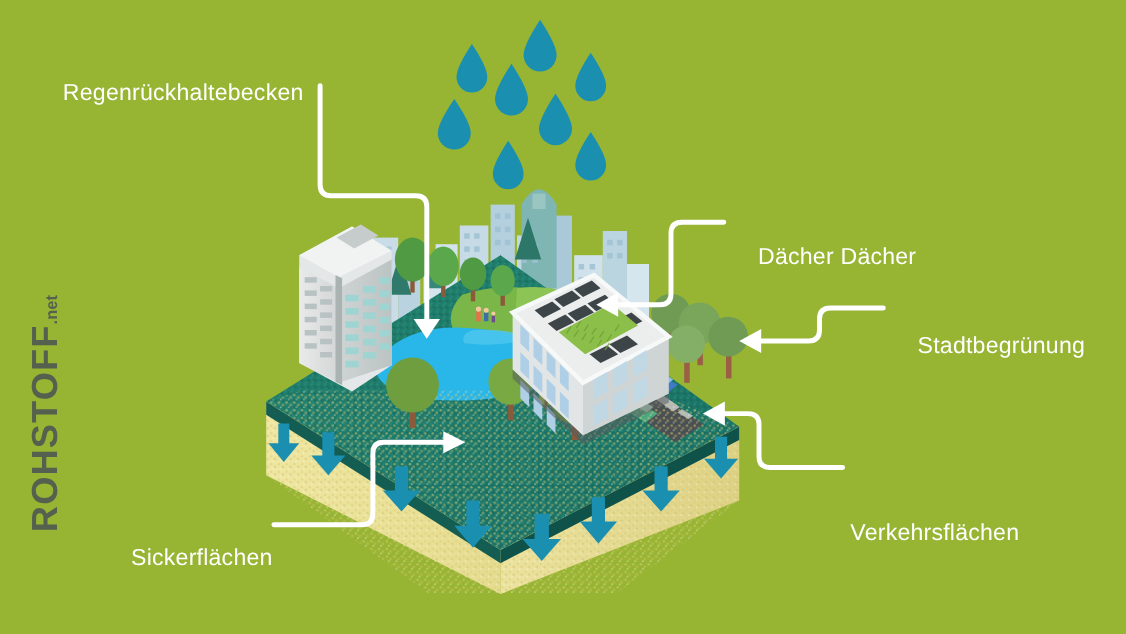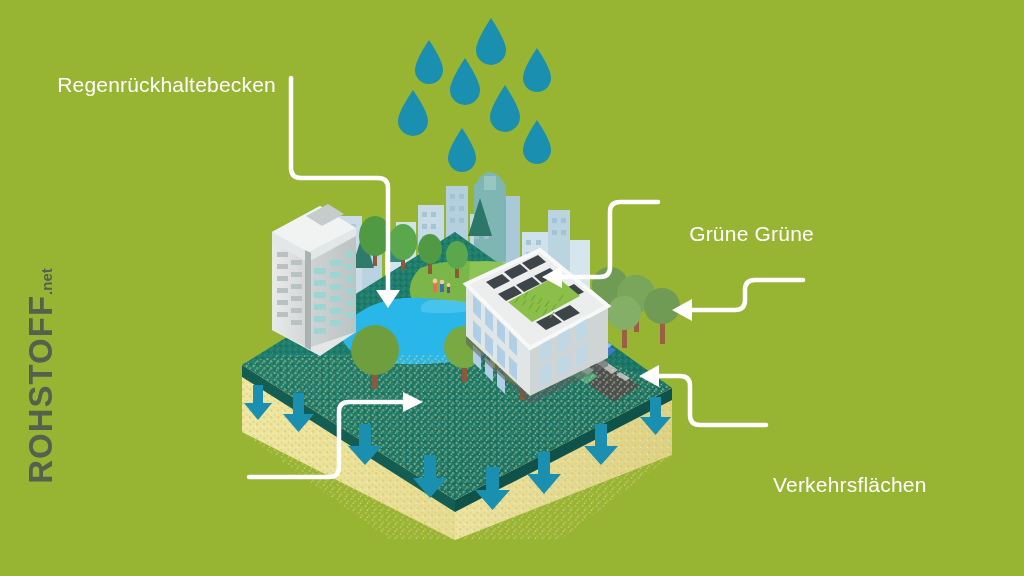--- a/index.html
+++ b/index.html
@@ -435,27 +435,33 @@
       <path d="M659,365 L659,387 L639,376 Z"></path>
       <path d="M403,392 L403,412 L423,402 Z"></path>
     </g>
   </svg>
 
   <div class="lbl" id="lbl-regen">
     <span>Regenrückhaltebecken</span>
   </div>
 
   <div class="lbl" id="lbl-gruene">
-    <span>Grüne Grüne</span>
-  </div>
-
+    <span>Dächer Dächer</span>
+  </div>
+
+  <div class="lbl" id="lbl-stadt">
+    <span>Stadtbegrünung</span>
+  </div>
 
   <div class="lbl" id="lbl-versick">
     <div>Verkehrsflächen</div>
   </div>
 
+  <div class="lbl" id="lbl-sicker">
+    <span>Sickerflächen</span>
+  </div>
 
   <div id="watermark">
     <span>ROHSTOFF</span>
       <span class="suffix">.net</span>
   </div>
 
 </div>
 
 </body></html>

